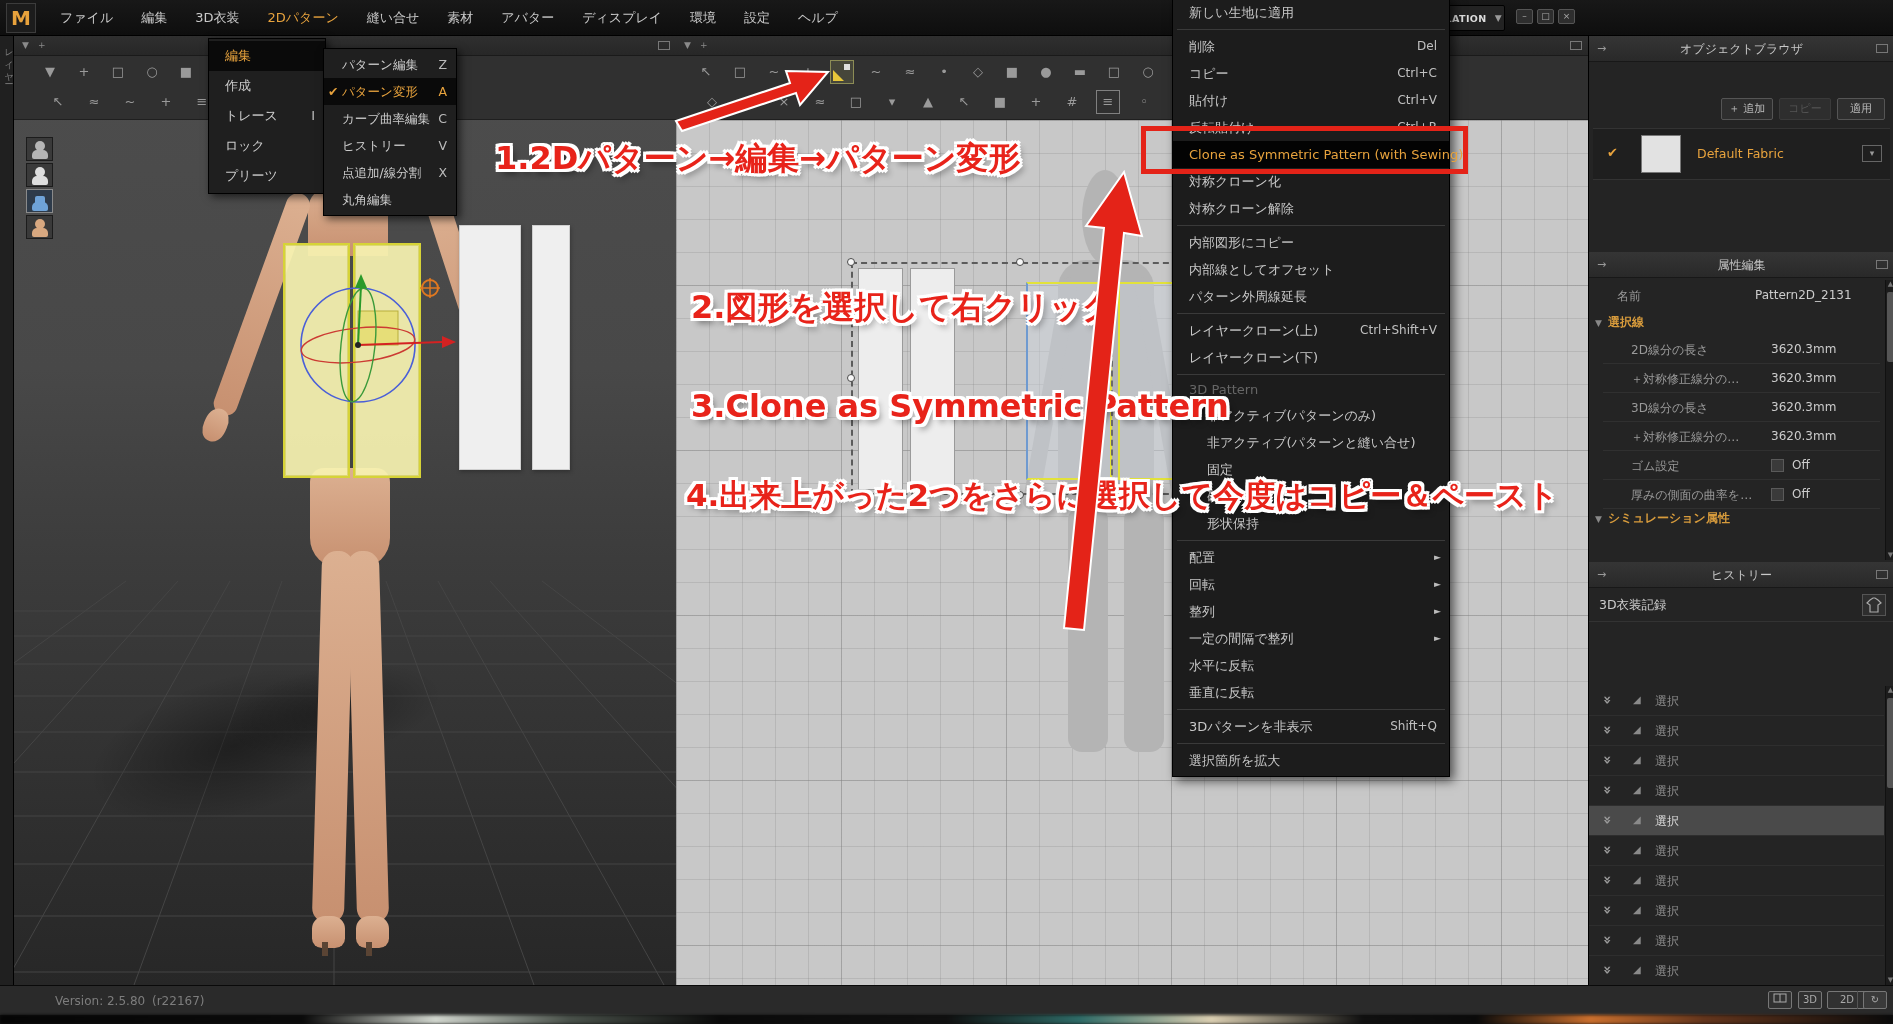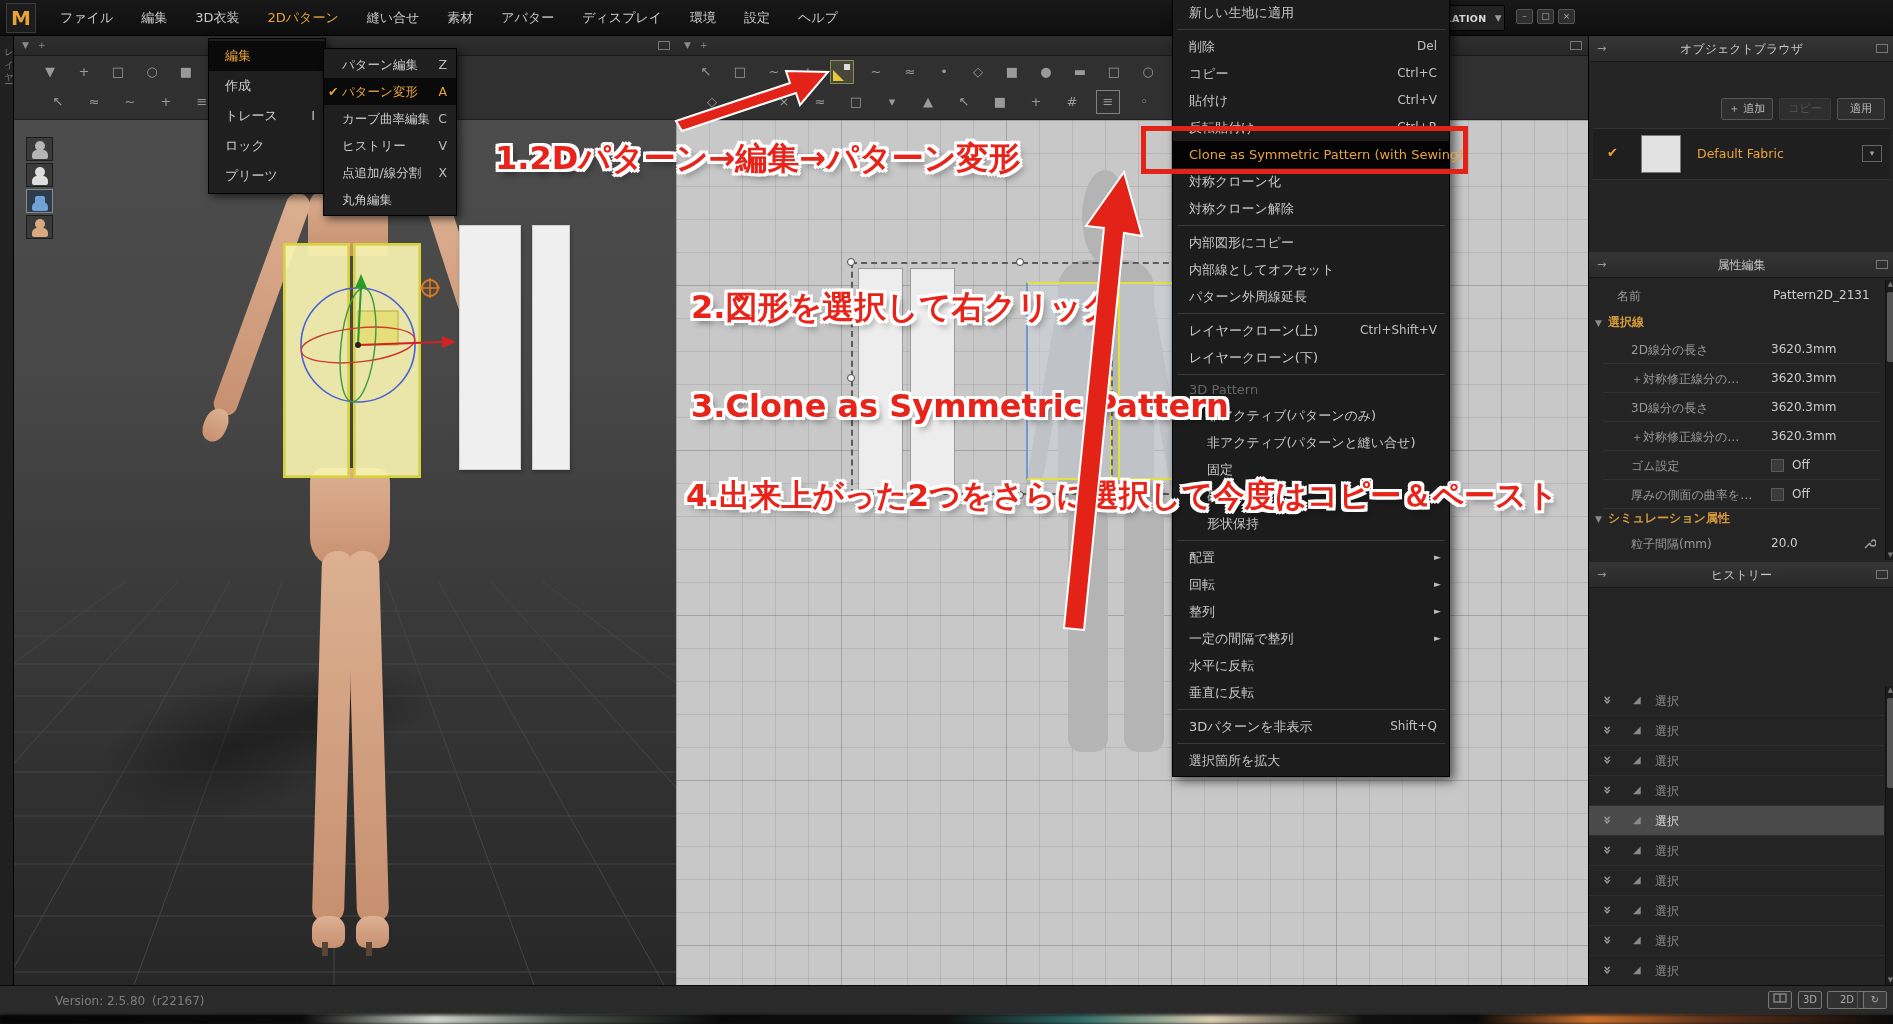--- a/index.html
+++ b/index.html
@@ -351,21 +351,21 @@
     </div>
 
     <div class="abs" style="left:0;top:216px;width:305px;height:308px;background:#242424;">
       <div class="phead" style="top:0;">
         <span class="arr">→</span>
         <span>属性編集</span>
         <span class="popout" style="right:6px;top:8px;"></span>
       </div>
       <div class="prow" style="top:30px;border-bottom:none;">
         <span class="plabel" style="left:14px;">名前</span>
-        <span class="pvalue" style="left:170px;">Pattern2D_2131</span>
+        <span class="pvalue" style="left:152px;">Pattern2D_2131</span>
       </div>
       <div class="psection" style="top:62px;">
         <span class="tri">▼</span><span>選択線</span>
       </div>
       <div style="position:absolute;left:0;top:84px;width:100%;">
 
       <div class="prow proprow" style="top: 0px; left: 14px; right: 14px; position: absolute;">
           <span class="plabel">2D線分の長さ</span>
           <span class="pvalue pval">3620.3mm</span>
 
@@ -391,40 +391,41 @@
           <span class="cbox" style="display: block;"></span>
         </div>
           <div class="prow proprow checkbox" style="top: 145px; left: 14px; right: 14px; position: absolute;">
           <span class="plabel">厚みの側面の曲率を…</span>
           <span class="pvalue pval" style="left: 189px;">Off</span>
           <span class="cbox" style="display: block;"></span>
         </div>
         </div>
       <div class="psection" style="top:258px;">
         <span class="tri">▼</span><span>シミュレーション属性</span>
-      </div>
-      <div class="prow" style="top:278px;border-bottom:none;">
-        <span class="plabel">粒子間隔(mm)</span>
-        <span class="pvalue">20.0</span>
-        <svg style="position:absolute;right:4px;top:7px;" width="14" height="14">
-            <path d="M3 11 L8 6 M8 6 a3 3 0 1 0 3-3 l-2 2" stroke="#999" stroke-width="1.6" fill="none"></path>
-          </svg>
       </div>
       <div class="scroll" style="right:0;top:28px;height:280px;">
         <span class="sarrow" style="top:0;">▲</span>
         <div class="thumb" style="top:12px;height:70px;"></div>
         <span class="sarrow" style="bottom:0;">▼</span>
       </div>
     </div>
 
     <div class="abs" style="left:0;top:526px;width:305px;height:423px;background:#242424;">
       <div class="phead" style="top:0;">
         <span class="arr">→</span>
         <span>ヒストリー</span>
         <span class="popout" style="right:6px;top:8px;"></span>
+      </div>
+      <div class="abs" style="left:0;top:28px;width:100%;height:32px;border-bottom:1px solid #333;">
+        <span style="position:absolute;left:10px;top:7px;color:#ccc;font-size:12.5px;">3D衣装記録</span>
+        <span class="abs" style="right:8px;top:4px;width:24px;height:22px;border:1px solid #555;background:#2e2e2e;">
+          <svg width="22" height="20" style="margin:1px 0 0 0;">
+              <path d="M7 4 L10 2 L12 2 L15 4 L18 7 L15 9 L15 16 L7 16 L7 9 L4 7 Z" fill="none" stroke="#aaa" stroke-width="1.2"></path>
+            </svg>
+        </span>
       </div>
       <div style="position:absolute;left:0;top:124px;width:100%;">
 
       <div class="hrow" style="top: 0px; position: absolute;">
           <span class="hchev">»</span>
           <span class="hico">◢</span>
           <span class="hlabel">選択</span>
         </div>
           <div class="hrow" style="top: 30px; position: absolute;">
           <span class="hchev">»</span>

